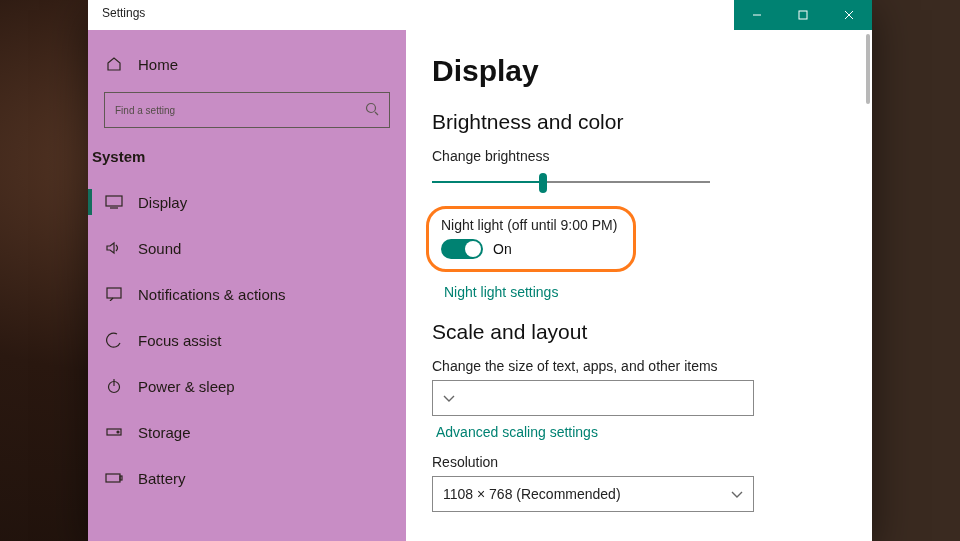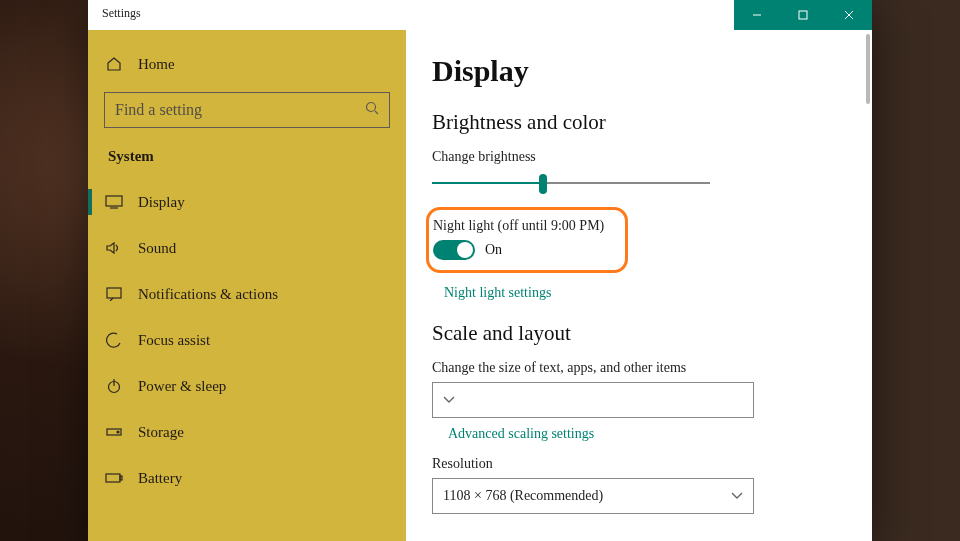--- a/index.html
+++ b/index.html
@@ -1,43 +1,43 @@
 <!DOCTYPE html>
 <html><head>
 <meta charset="utf-8">
 <style>
   html,body{margin:0;padding:0;width:960px;height:541px;overflow:hidden;font-family:"Segoe UI",Tahoma,sans-serif;background:#3a2a20;}
-  .desktop{position:relative;width:855px;height:541px;background:radial-gradient(ellipse at 20% 30%,#5b3a28 0%,#2a1810 40%,#1a0f0a 100%);font-family:Liberation Serif, serif;}
+  .desktop{position:relative;width:855px;height:541px;background:radial-gradient(ellipse at 20% 30%,#5b3a28 0%,#2a1810 40%,#1a0f0a 100%);}
   .settings-window{position:absolute;left:88px;top:0;width:784px;height:541px;background:#fff;box-shadow:0 10px 40px rgba(0,0,0,0.5);display:flex;flex-direction:column;}
   .titlebar{height:30px;background:#fff;display:flex;align-items:center;position:relative;}
   .titlebar-title{position:absolute;left:14px;top:6px;font-size:12px;color:#222;}
   .window-controls{position:absolute;right:0;top:0;display:flex;}
   .window-btn{width:46px;height:30px;display:flex;align-items:center;justify-content:center;background:#008272;color:#fff;}
   .window-btn svg{stroke:#fff;stroke-width:1;}
   .body{flex:1;display:flex;min-height:0;}
-  .sidebar{width:318px;background:#fde047;position:relative;padding-top:12px;}
+  .sidebar{width:318px;background:#f0abfc;position:relative;padding-top:12px;}
   .sidebar-overlay{position:absolute;inset:0;background:rgba(80,50,30,0.25);pointer-events:none;}
   .home{display:flex;align-items:center;height:44px;padding-left:16px;font-size:15px;color:#111;}
   .home .ico{width:20px;display:flex;justify-content:center;margin-right:14px;}
-  .search-box{margin:6px 16px 14px 16px;height:34px;border:1px solid #666;display:flex;align-items:center;padding:0 10px;color:#555;font-size:16px;}
+  .search-box{margin:6px 16px 14px 16px;height:34px;border:1px solid #666;display:flex;align-items:center;padding:0 10px;color:#555;font-size:10px;}
   .search-box .ph{flex:1;}
-  .cat-header{font-weight:600;font-size:15px;padding:6px 16px 14px 20px;color:#111;}
+  .cat-header{font-weight:600;font-size:15px;padding:6px 16px 14px 4px;color:#111;}
   .nav-item{display:flex;align-items:center;height:46px;padding-left:16px;font-size:15px;color:#111;position:relative;}
   .nav-item .ico{width:20px;display:flex;justify-content:center;margin-right:14px;color:#222;}
   .nav-item.active::before{content:"";position:absolute;left:0;top:10px;bottom:10px;width:4px;background:#008272;}
   .content{flex:1;padding:24px 26px 0 26px;overflow:hidden;position:relative;}
   .scrollbar{position:absolute;right:2px;top:4px;width:4px;height:70px;background:#b8b8b8;border-radius:2px;}
   h1.page-title{font-size:30px;font-weight:600;margin:0 0 22px 0;color:#111;}
   h2.section{font-size:21px;font-weight:400;margin:0 0 14px 0;color:#111;}
   .label{font-size:14px;color:#222;margin-bottom:6px;}
   .slider{position:relative;width:278px;height:24px;margin-bottom:12px;}
   .slider-track{position:absolute;top:11px;left:0;right:0;height:2px;background:#888;}
   .slider-fill{position:absolute;top:11px;left:0;width:40%;height:2px;background:#008272;}
   .slider-thumb{position:absolute;top:3px;left:40%;width:8px;height:20px;margin-left:-4px;background:#008272;border-radius:4px;}
-  .highlight{border:3px solid #ff7a1a;border-radius:14px;padding:8px 16px 10px 4px;margin-left:-6px;display:inline-block;min-width:176px;}
+  .highlight{border:3px solid #ff7a1a;border-radius:20px;padding:8px 16px 10px 12px;margin-left:-6px;display:inline-block;min-width:176px;}
   .toggle-row{display:flex;align-items:center;margin-top:6px;}
   .toggle{width:42px;height:20px;border-radius:10px;background:#008272;position:relative;margin-right:10px;}
   .toggle-knob{position:absolute;right:2px;top:2px;width:16px;height:16px;border-radius:50%;background:#fff;}
   .toggle-state{font-size:14px;color:#111;}
   .link{color:#008272;font-size:14px;margin:12px 0 20px 12px;display:block;}
   .dropdown{width:300px;height:34px;border:1px solid #888;display:flex;align-items:center;justify-content:space-between;padding:0 10px;font-size:14px;color:#222;margin-bottom:8px;}
   .chev{color:#666;}
 </style>
 </head>
 <body>
@@ -174,21 +174,21 @@
 
         <a class="link">Night light settings</a>
 
         <h2 class="section">Scale and layout</h2>
         <div class="label">Change the size of text, apps, and other items</div>
         <div class="dropdown">
           <span class="chev"><svg width="12" height="8" viewBox="0 0 12 8" fill="none" stroke="#666" stroke-width="1.4">
                 <path d="M1 1 L6 6 L11 1"></path>
               </svg></span>
         </div>
-        <a class="link" style="margin:6px 0 14px 16px">Advanced scaling settings</a>
+        <a class="link" style="margin:6px 0 14px 4px">Advanced scaling settings</a>
 
         <div class="label">Resolution</div>
         <div class="dropdown">
           <span>1108 × 768 (Recommended)</span>
           <span class="chev"><svg width="12" height="8" viewBox="0 0 12 8" fill="none" stroke="#666" stroke-width="1.4">
                 <path d="M1 1 L6 6 L11 1"></path>
               </svg></span>
         </div>
       </div>
     </div>

